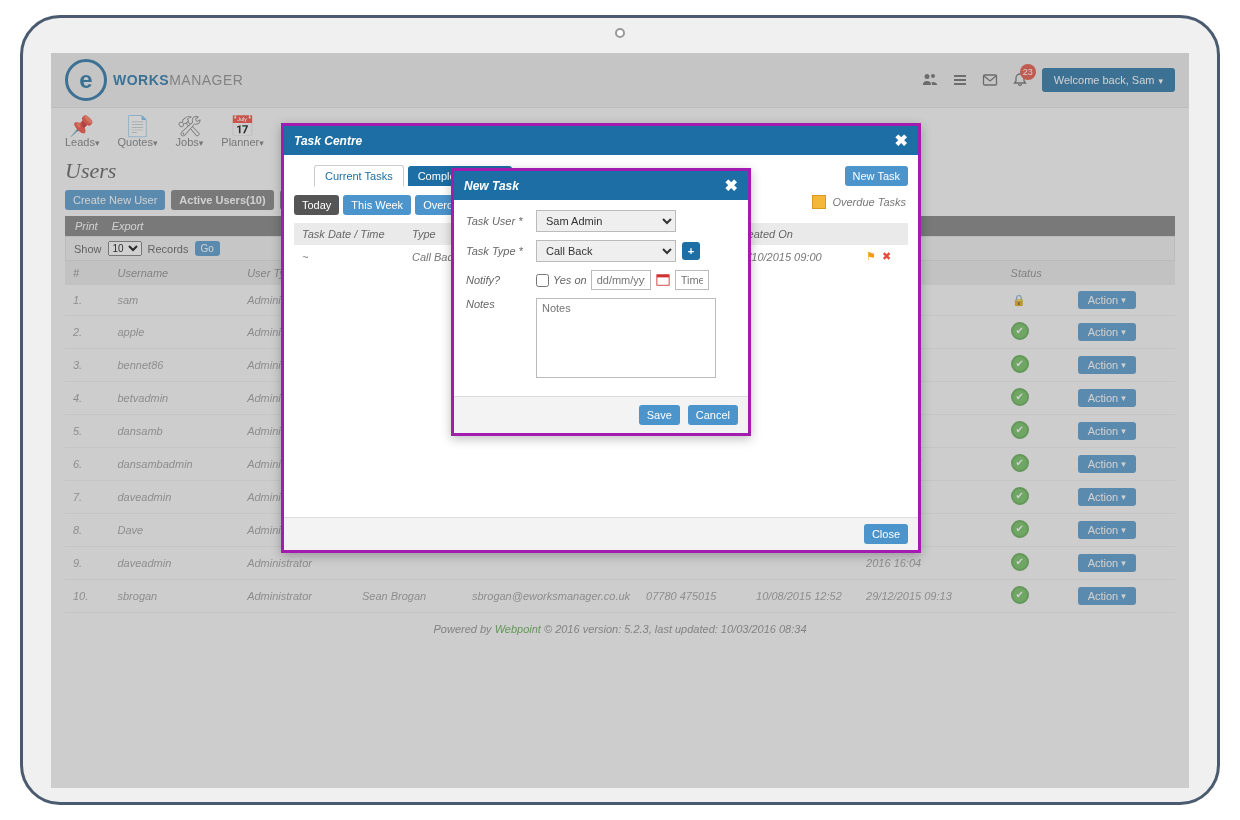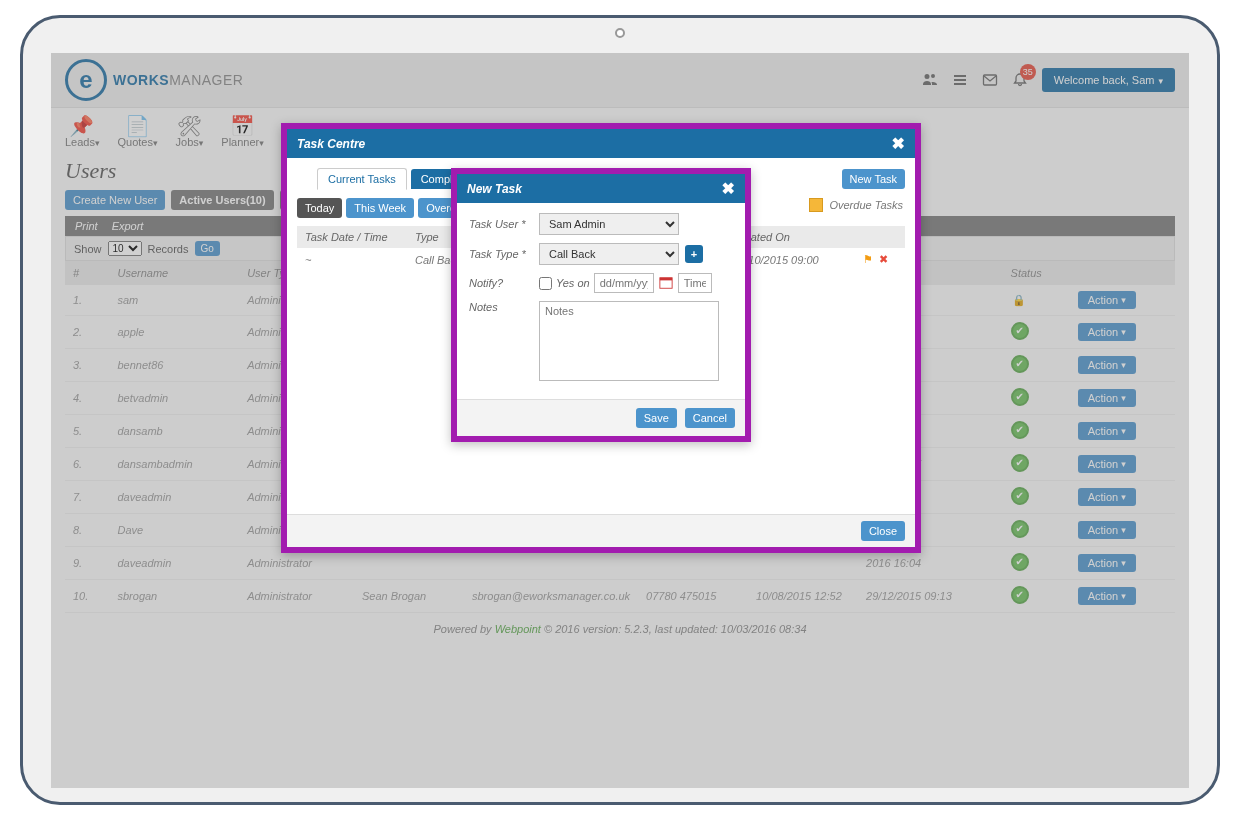--- a/index.html
+++ b/index.html
@@ -48,21 +48,21 @@
 .status-dot { width:18px; height:18px; border-radius:50%; background:#6abf5a; border:2px solid #5aa84b; display:inline-block; position:relative;}
 .status-dot::after{content:"✔"; color:#fff; font-size:10px; position:absolute; top:1px; left:3px; font-style:normal;}
 .status-lock { width:18px; height:18px; display:inline-flex; align-items:center; justify-content:center; font-style:normal; }
 .action-btn { background:#4c94cc; color:#fff; padding:3px 10px; border-radius:3px; font-size:11px; cursor:pointer; display:inline-flex; align-items:center; gap:3px; font-style:normal;}
 .action-btn .caret{font-size:8px;}
 
 
 .overlay { position:absolute; inset:0; background:rgba(120,120,120,.35); }
 
 
-.modal { position:absolute; background:#fff; border:6px solid #a21caf; box-shadow:0 3px 10px rgba(0,0,0,.25);}
+.modal { position:absolute; background:#fff; border:3px solid #a21caf; box-shadow:0 3px 10px rgba(0,0,0,.25);}
 .modal.taskcentre { left:230px; top:70px; width:640px; height:430px;}
 .modal-header { background:#1c6ea4; color:#fff; font-style:italic; font-weight:bold; padding:5px 10px; display:flex; justify-content:space-between; align-items:center; font-size:12px;}
 .modal-close { cursor:pointer; font-size:16px; font-style:normal; font-weight:bold;}
 .modal-body { padding:10px; position:relative; height: calc(100% - 52px);}
 .tabstrip { display:flex; gap:4px; margin-bottom:8px; align-items:center;padding-left:20px;}
 .tab { padding:4px 10px; font-size:11px; border-radius:3px 3px 0 0; cursor:pointer;}
 .tab.active { border:1px solid #ccc; border-bottom:1px solid #fff; color:#1c6ea4; background:#fff;}
 .tab.inactive { background:#1c6ea4; color:#fff;}
 .newtask-btn { margin-left:auto; }
 .filterchips { display:flex; gap:4px; margin-bottom:8px;}
@@ -120,21 +120,21 @@
               <rect x="2" y="11" width="12" height="2"></rect>
             </svg></span>
         <span class="top-icon"><svg viewBox="0 0 16 16" fill="none" stroke="#666" stroke-width="1.3">
               <rect x="1.5" y="3" width="13" height="10" rx="1"></rect>
               <path d="M2 4l6 5 6-5"></path>
             </svg></span>
         <span class="top-icon">
           <svg viewBox="0 0 16 16" fill="none" stroke="#666" stroke-width="1.3">
               <path d="M8 2a4 4 0 00-4 4v3l-1.5 2h11L12 9V6a4 4 0 00-4-4zM6.5 12a1.5 1.5 0 003 0"></path>
             </svg>
-          <span class="badge">35</span>
+          <span class="badge">23</span>
         </span>
       </div>
       <div class="welcome-btn"><span>Welcome back, Sam</span><span class="caret"></span></div>
     </div>
 
     <div class="navrow" id="navrow">
         <div class="navitem"><span class="ico">📌</span><span class="lbl">Leads<span class="caret"></span></span></div>
         <div class="navitem"><span class="ico">📄</span><span class="lbl">Quotes<span class="caret"></span></span></div>
         <div class="navitem"><span class="ico">🛠</span><span class="lbl">Jobs<span class="caret"></span></span></div>
         <div class="navitem"><span class="ico">📅</span><span class="lbl">Planner<span class="caret"></span></span></div>

